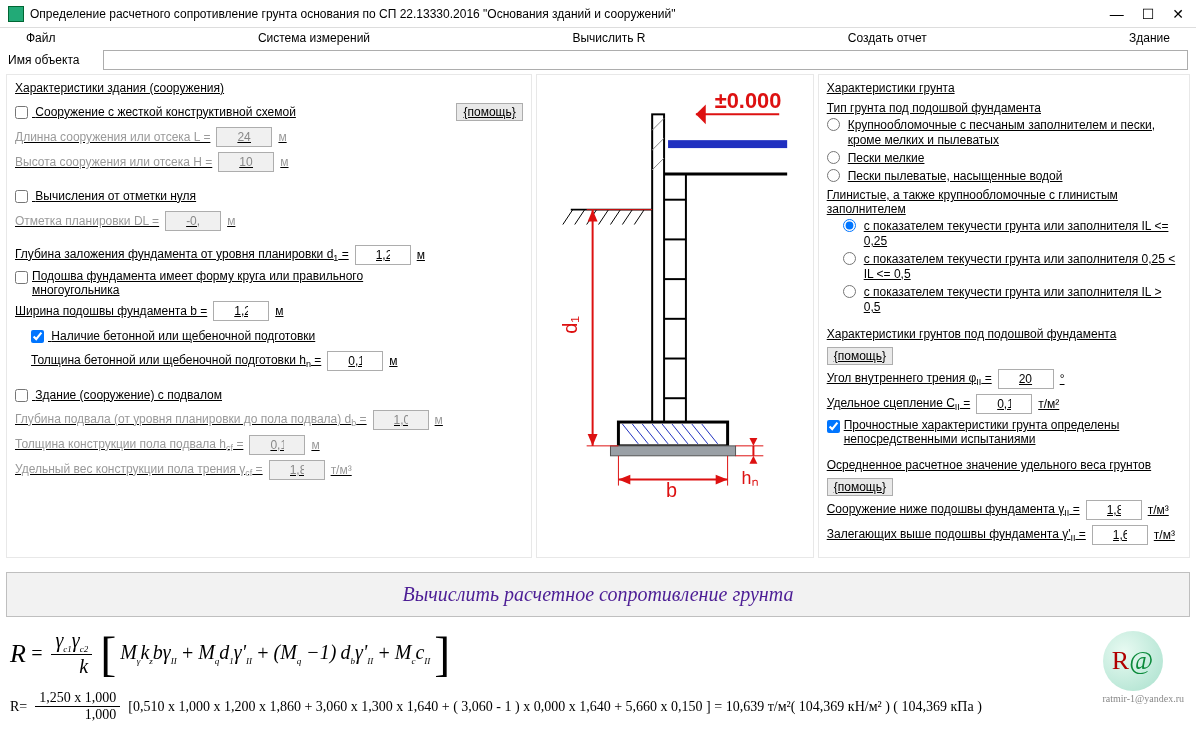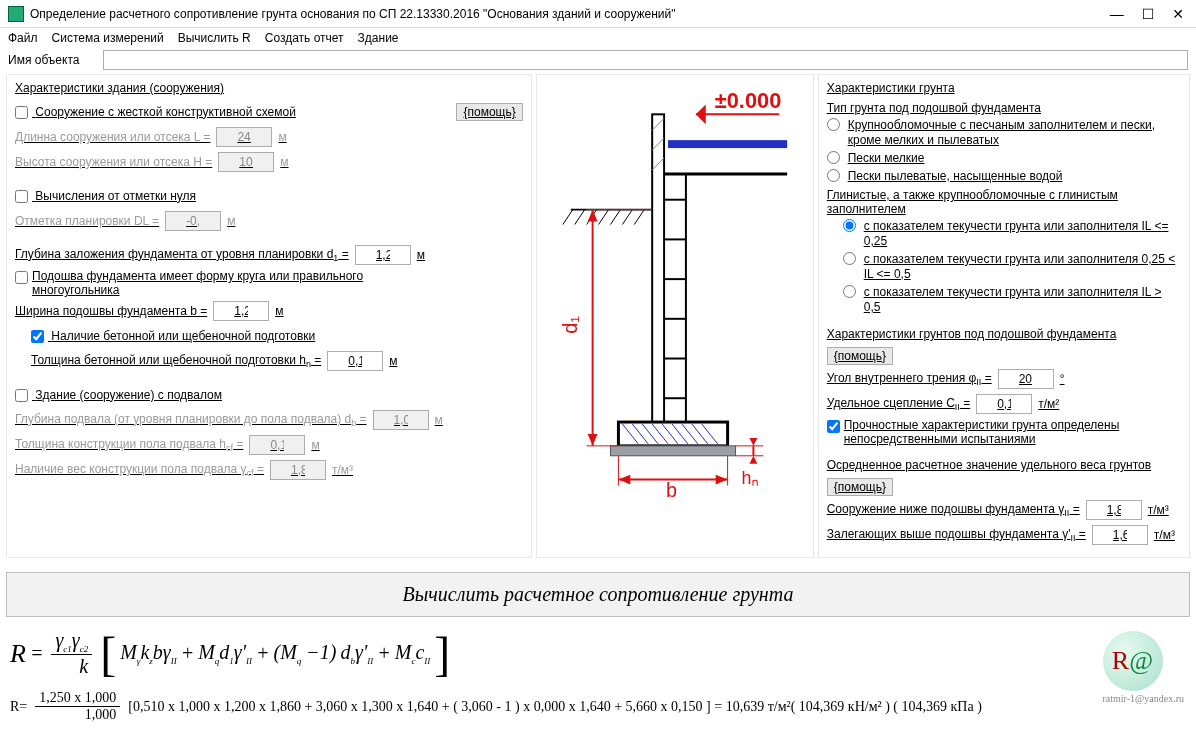--- a/index.html
+++ b/index.html
@@ -16,21 +16,21 @@
     display: flex;
     align-items: center;
     padding: 4px 8px;
     border-bottom: 1px solid #ddd;
     height: 28px;
   }
   .titlebar .icon { width:16px; height:16px; background:#2a7; margin-right:6px; border:1px solid #063;}
   .titlebar .title { flex:1; }
   .winbtns { display:flex; gap:18px; margin-right:4px; font-size:14px;}
   .winbtns span { cursor:default; }
-  .menubar { display:flex; gap:14px; padding:3px 8px; background:#fff; }
+  .menubar { display:flex; gap:14px; padding:3px 26px; background:#fff;justify-content:space-between; }
   .menubar span { cursor:default; }
   .objname-row { display:flex; align-items:center; padding:2px 8px 4px; gap:24px;}
   .objname-row input { flex:1; height:20px; border:1px solid #adadad; padding:0 4px; font-family:inherit; font-size:12px; background:#fff;}
   .columns { display:flex; gap:4px; padding:0 6px 6px; }
   .col { border:1px solid #e8e8e8;}
   .col-left { width: 574px; padding:4px 8px 8px;text-decoration:underline;}
   .col-mid { width: 278px; padding:4px; display:flex; align-items:flex-start; justify-content:center;}
   .col-right { width: 406px; padding:4px 8px 8px;text-decoration:underline;}
   .grp-title { margin:2px 0 6px; }
   .row { display:flex; align-items:center; gap:6px; margin:3px 0; min-height:22px; flex-wrap:wrap;}
@@ -39,21 +39,21 @@
   input.num { width:56px; height:20px; border:1px solid #adadad; text-align:left; padding:0 20px; font-family:inherit; font-size:12px;}
   input.num:disabled { background:#f0f0f0; color:#888;}
   .dimmed { color:#9a9a9a; }
   button.help { font-family:inherit; font-size:12px; padding:1px 6px; border:1px solid #adadad; background:#e9e9e9; cursor:default;}
   .sub { font-size:9px; vertical-align:sub;}
   .indent { margin-left:16px; }
   .hr { height:6px; }
   .big-btn {
     display:block; width:calc(100% - 12px); margin:8px 6px 8px 6px;
     padding:10px; font-size:20px; font-style:italic; font-family:"Times New Roman", serif;
-    background:#f2f2f2; border:1px solid #bfbfbf; cursor:default; color:#000000;
+    background:#f2f2f2; border:1px solid #bfbfbf; cursor:default; color:#4c1d95;
   }
   .formula-area { padding:4px 10px 10px; font-family:"Times New Roman", serif; font-style:italic; font-size:18px; position:relative;}
   .logo { position:absolute; right:12px; top:6px; text-align:center;}
   .logo .circle { width:60px; height:60px; border-radius:50%; background:radial-gradient(circle at 35% 35%, #e8faf2, #a8e0cc); display:flex; align-items:center; justify-content:center; font-family:"Old English Text MT","Times New Roman",serif; font-size:26px; font-style:normal;}
   .logo .circle .r { color:#b00000; }
   .logo .circle .at{ color:#0a8a3a; }
   .logo .email { font-size:10px; font-style:normal; color:#888; margin-top:2px;}
   .frac { display:inline-block; vertical-align:middle; text-align:right; margin:0 4px;}
   .frac .num { display:block; border-bottom:1px solid #000; padding:0 4px;}
   .frac .den { display:block; padding:0 4px;}
@@ -180,21 +180,21 @@
     </div>
     <div class="row dimmed">
       <span>
         <span>Толщина конструкции пола подвала  h</span><span class="sub">cf</span> =
       </span>
       <input class="num" disabled="" value="0,120" style="">
       <span>м</span>
     </div>
     <div class="row dimmed">
       <span>
-        <span>Наличие вес конструкции пола подвала  γ</span><span class="sub">cf</span> =
+        <span>Удельный вес конструкции пола трения  γ</span><span class="sub">cf</span> =
       </span>
       <input class="num" disabled="" value="1,800" style="">
       <span>т/м³</span>
     </div>
   </div>
 
   <div class="col col-mid">
     <svg width="270" height="430" viewBox="0 0 270 430">
       <text x="175" y="28" fill="#d11" font-size="22" font-weight="bold" font-family="Arial">±0.000</text>
       <line x1="156" y1="34" x2="240" y2="34" stroke="#d11" stroke-width="2"></line>

